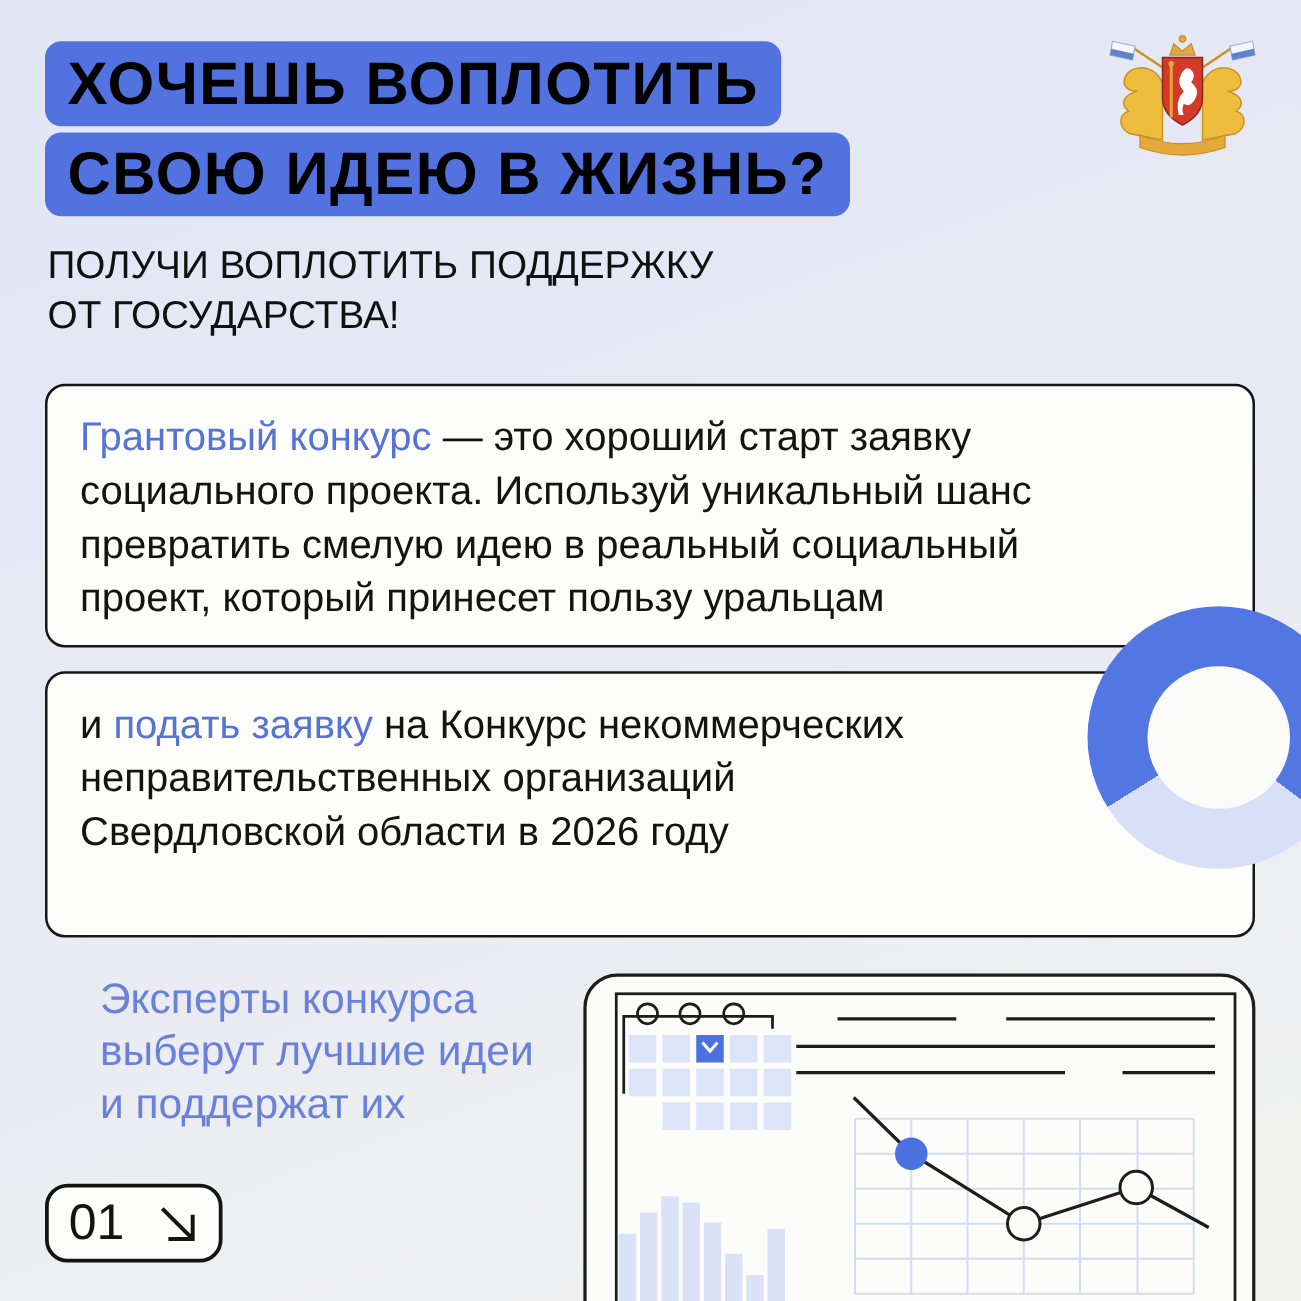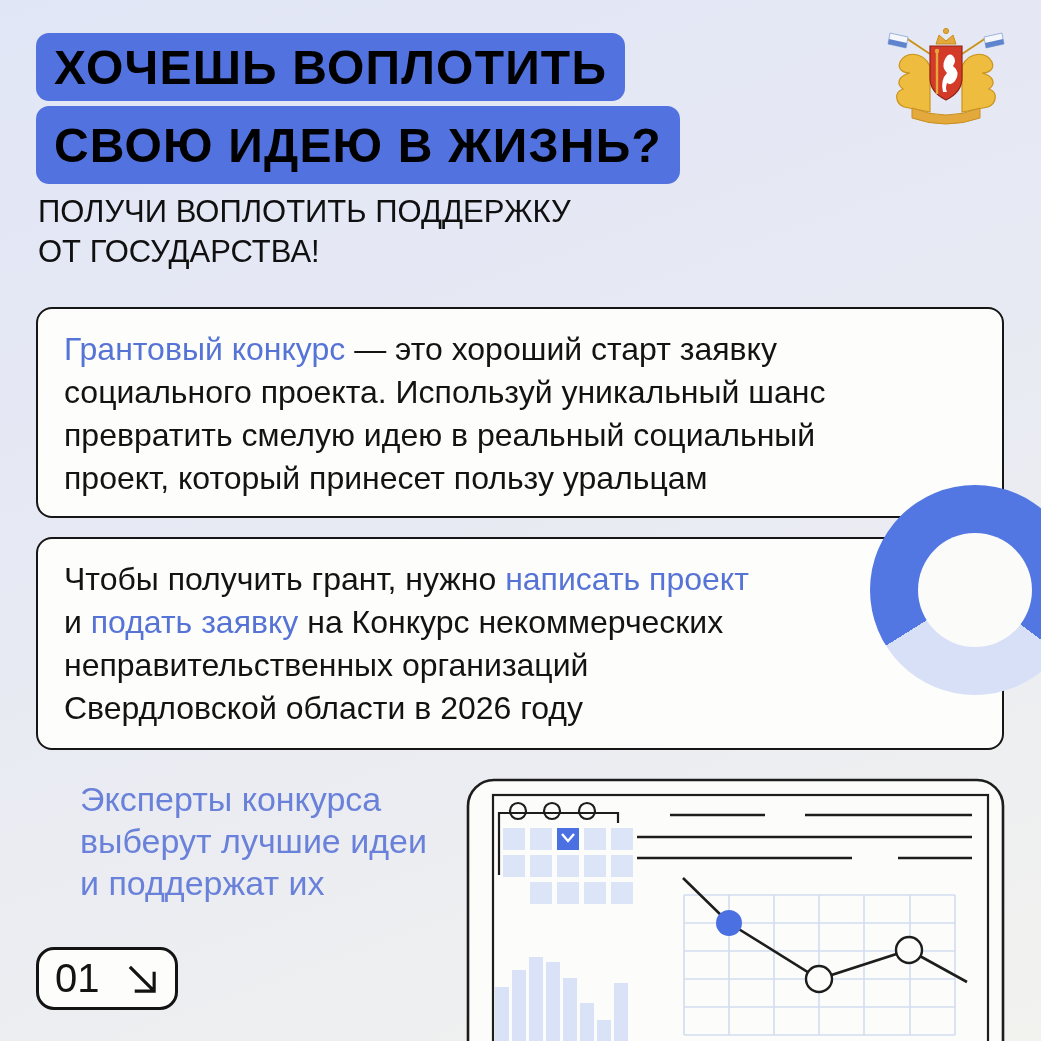--- a/index.html
+++ b/index.html
@@ -8,21 +8,21 @@
     background:linear-gradient(160deg,#e1e6f6 0%,#e8eaf3 48%,#f2f2ef 100%);
     font-family:"Liberation Sans",sans-serif;color:#131313;
   }
   
   .title-box{
     position:absolute;left:36px;display:inline-flex;align-items:center;
     background:#5273df;color:#000000;border-radius:13px;padding:0 18px;
     font-size:48px;font-weight:600;letter-spacing:1.2px;white-space:nowrap;
   }
   .title-box.l1{top:33px;height:68px;}
-  .title-box.l2{top:106px;height:78px;}
+  .title-box.l2{top:106px;height:67px;}
   .subtitle{position:absolute;left:38px;top:192px;font-size:31px;line-height:40px;font-weight:500;color:#101010;}
   .emblem{position:absolute;left:884px;top:26px;width:124px;height:104px;}
   
   .card{
     position:absolute;left:36px;width:968px;box-sizing:border-box;
     background:#fdfdfb;border:2px solid #161616;border-radius:16px;
     padding:19px 26px;font-size:32px;line-height:43px;color:#131313;
   }
   .card1{top:307px;height:211px;}
   .card2{top:537px;height:213px;}
@@ -93,21 +93,20 @@
   </svg>
 
   <div class="card card1">
       <div class="tline"><span class="accent">Грантовый конкурс</span><span class="plain"> — это хороший старт заявку</span></div>
       <div class="tline"><span class="plain">социального проекта. Используй уникальный шанс</span></div>
       <div class="tline"><span class="plain">превратить смелую идею в реальный социальный</span></div>
       <div class="tline"><span class="plain">проект, который принесет пользу уральцам</span></div>
     </div>
 
   <div class="card card2">
-      <div class="tline"><span class="plain">Чтобы получить грант, нужно </span><span class="accent">написать проект</span></div>
       <div class="tline"><span class="plain">и </span><span class="accent">подать заявку</span><span class="plain"> на Конкурс некоммерческих</span></div>
       <div class="tline"><span class="plain">неправительственных организаций</span></div>
       <div class="tline"><span class="plain">Свердловской области в 2026 году</span></div>
     </div>
 
   <div class="donut"></div>
 
   <div class="expert">
     <div>Эксперты конкурса</div>
     <div>выберут лучшие идеи</div>

